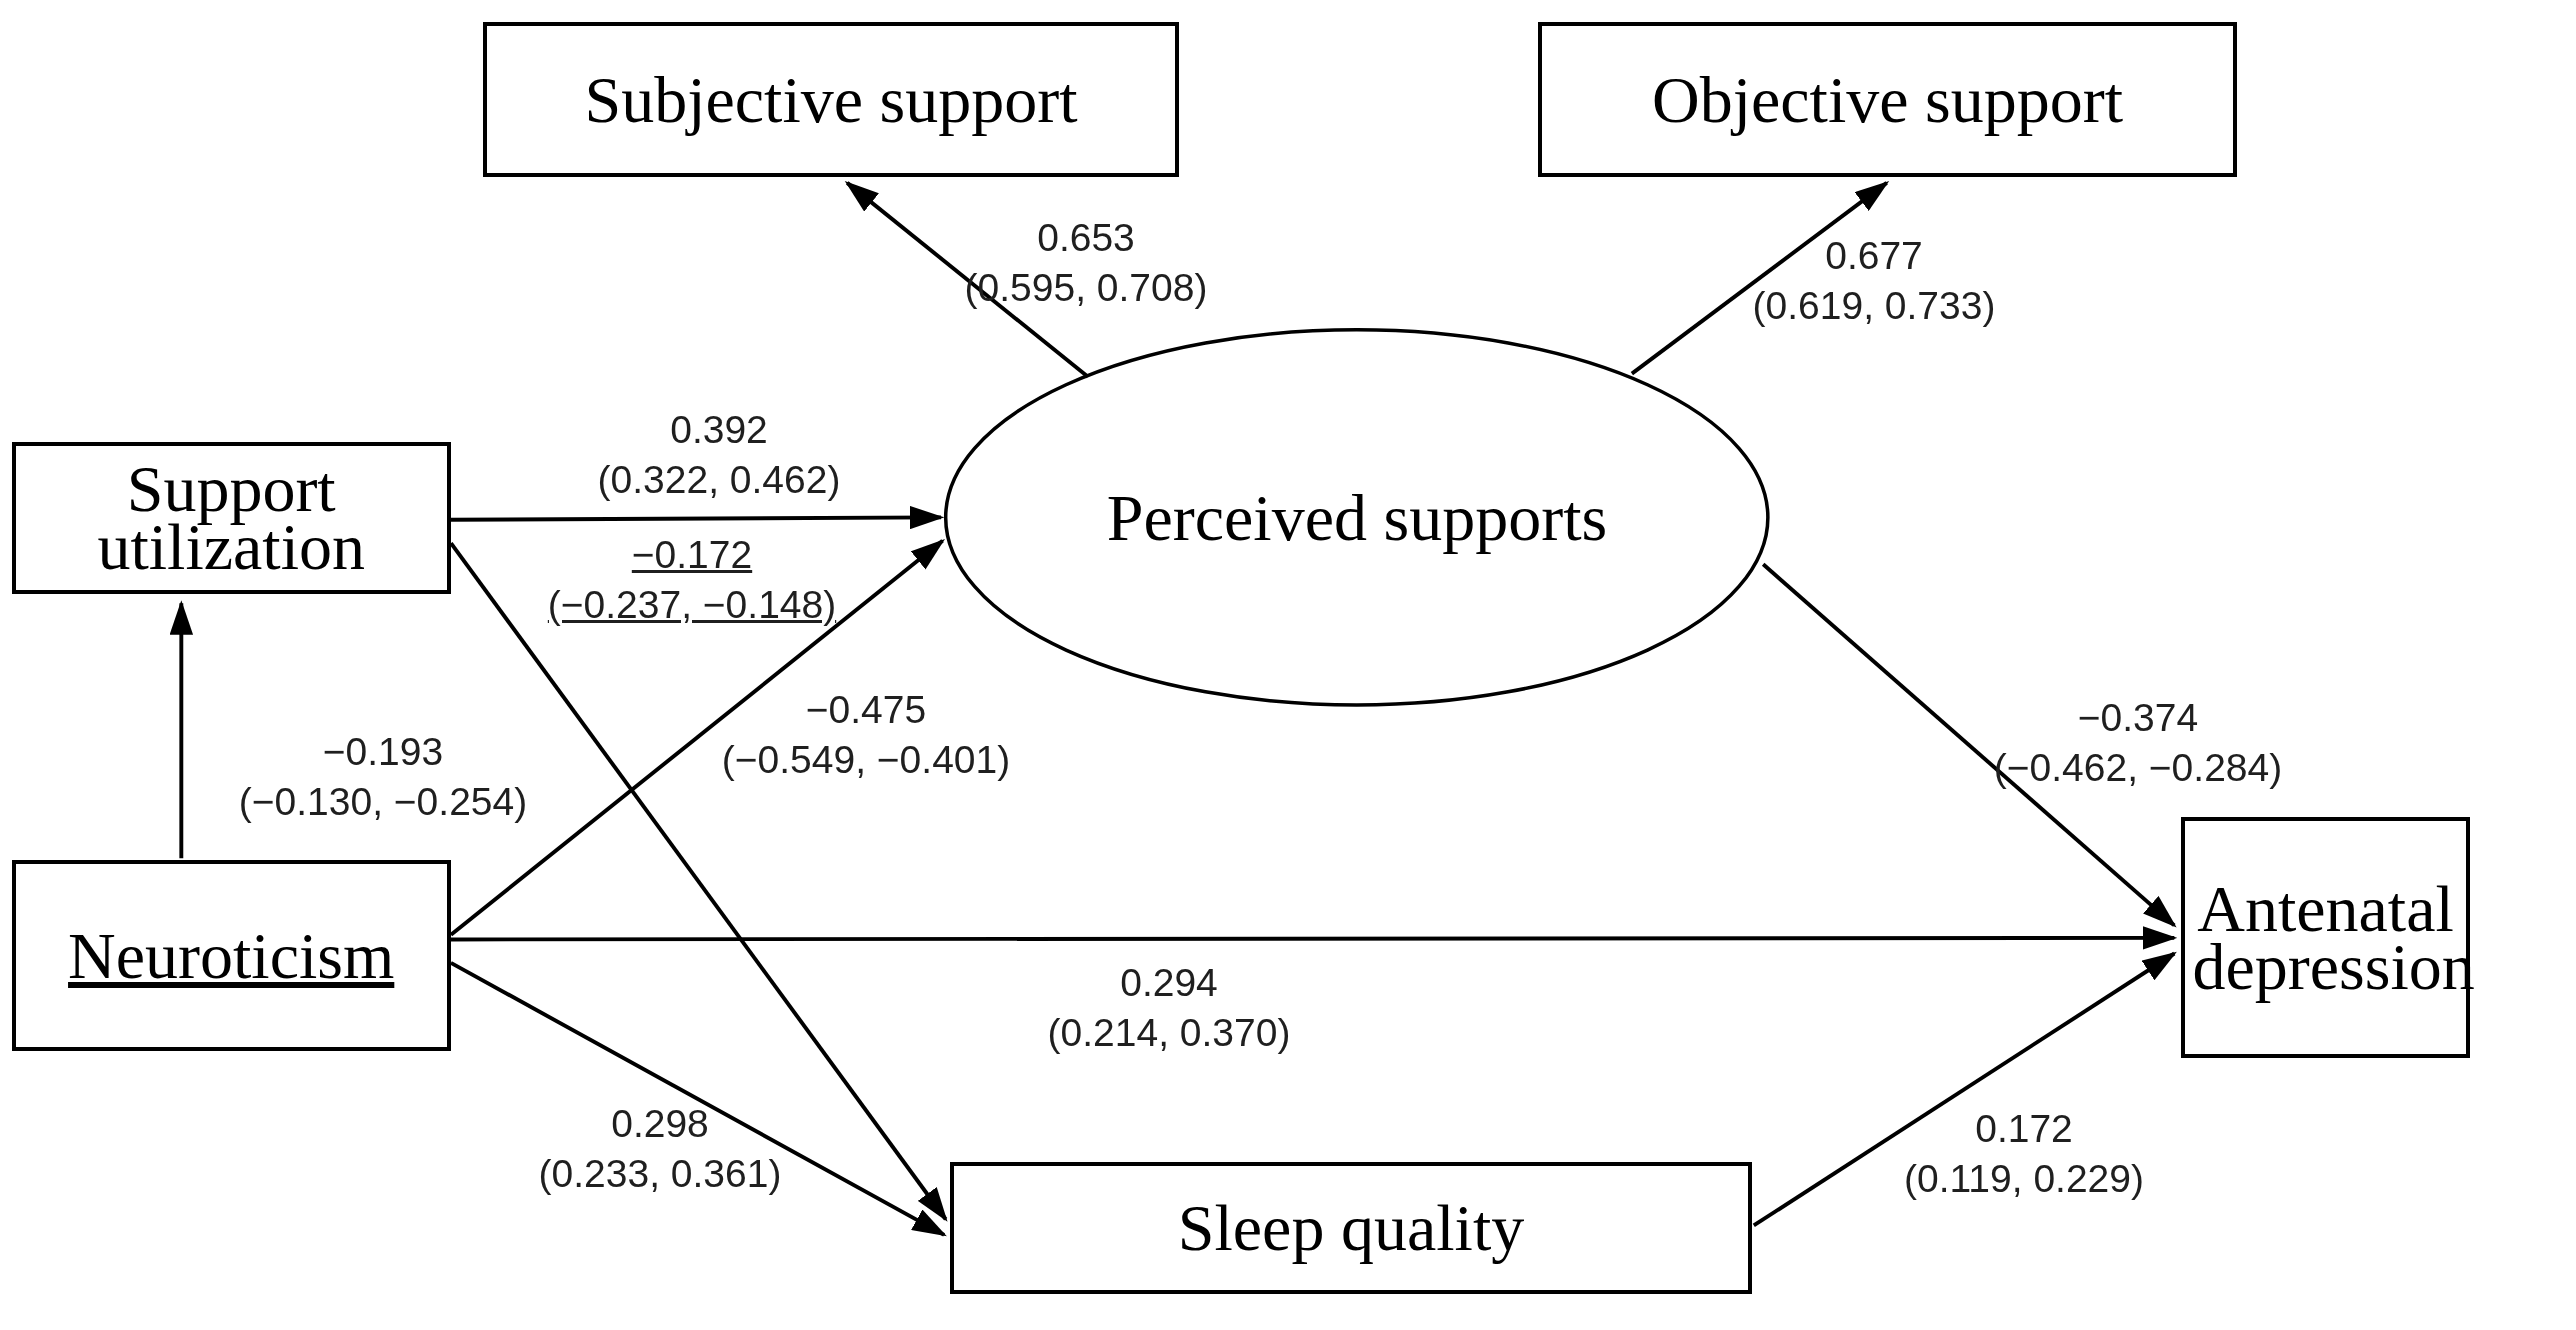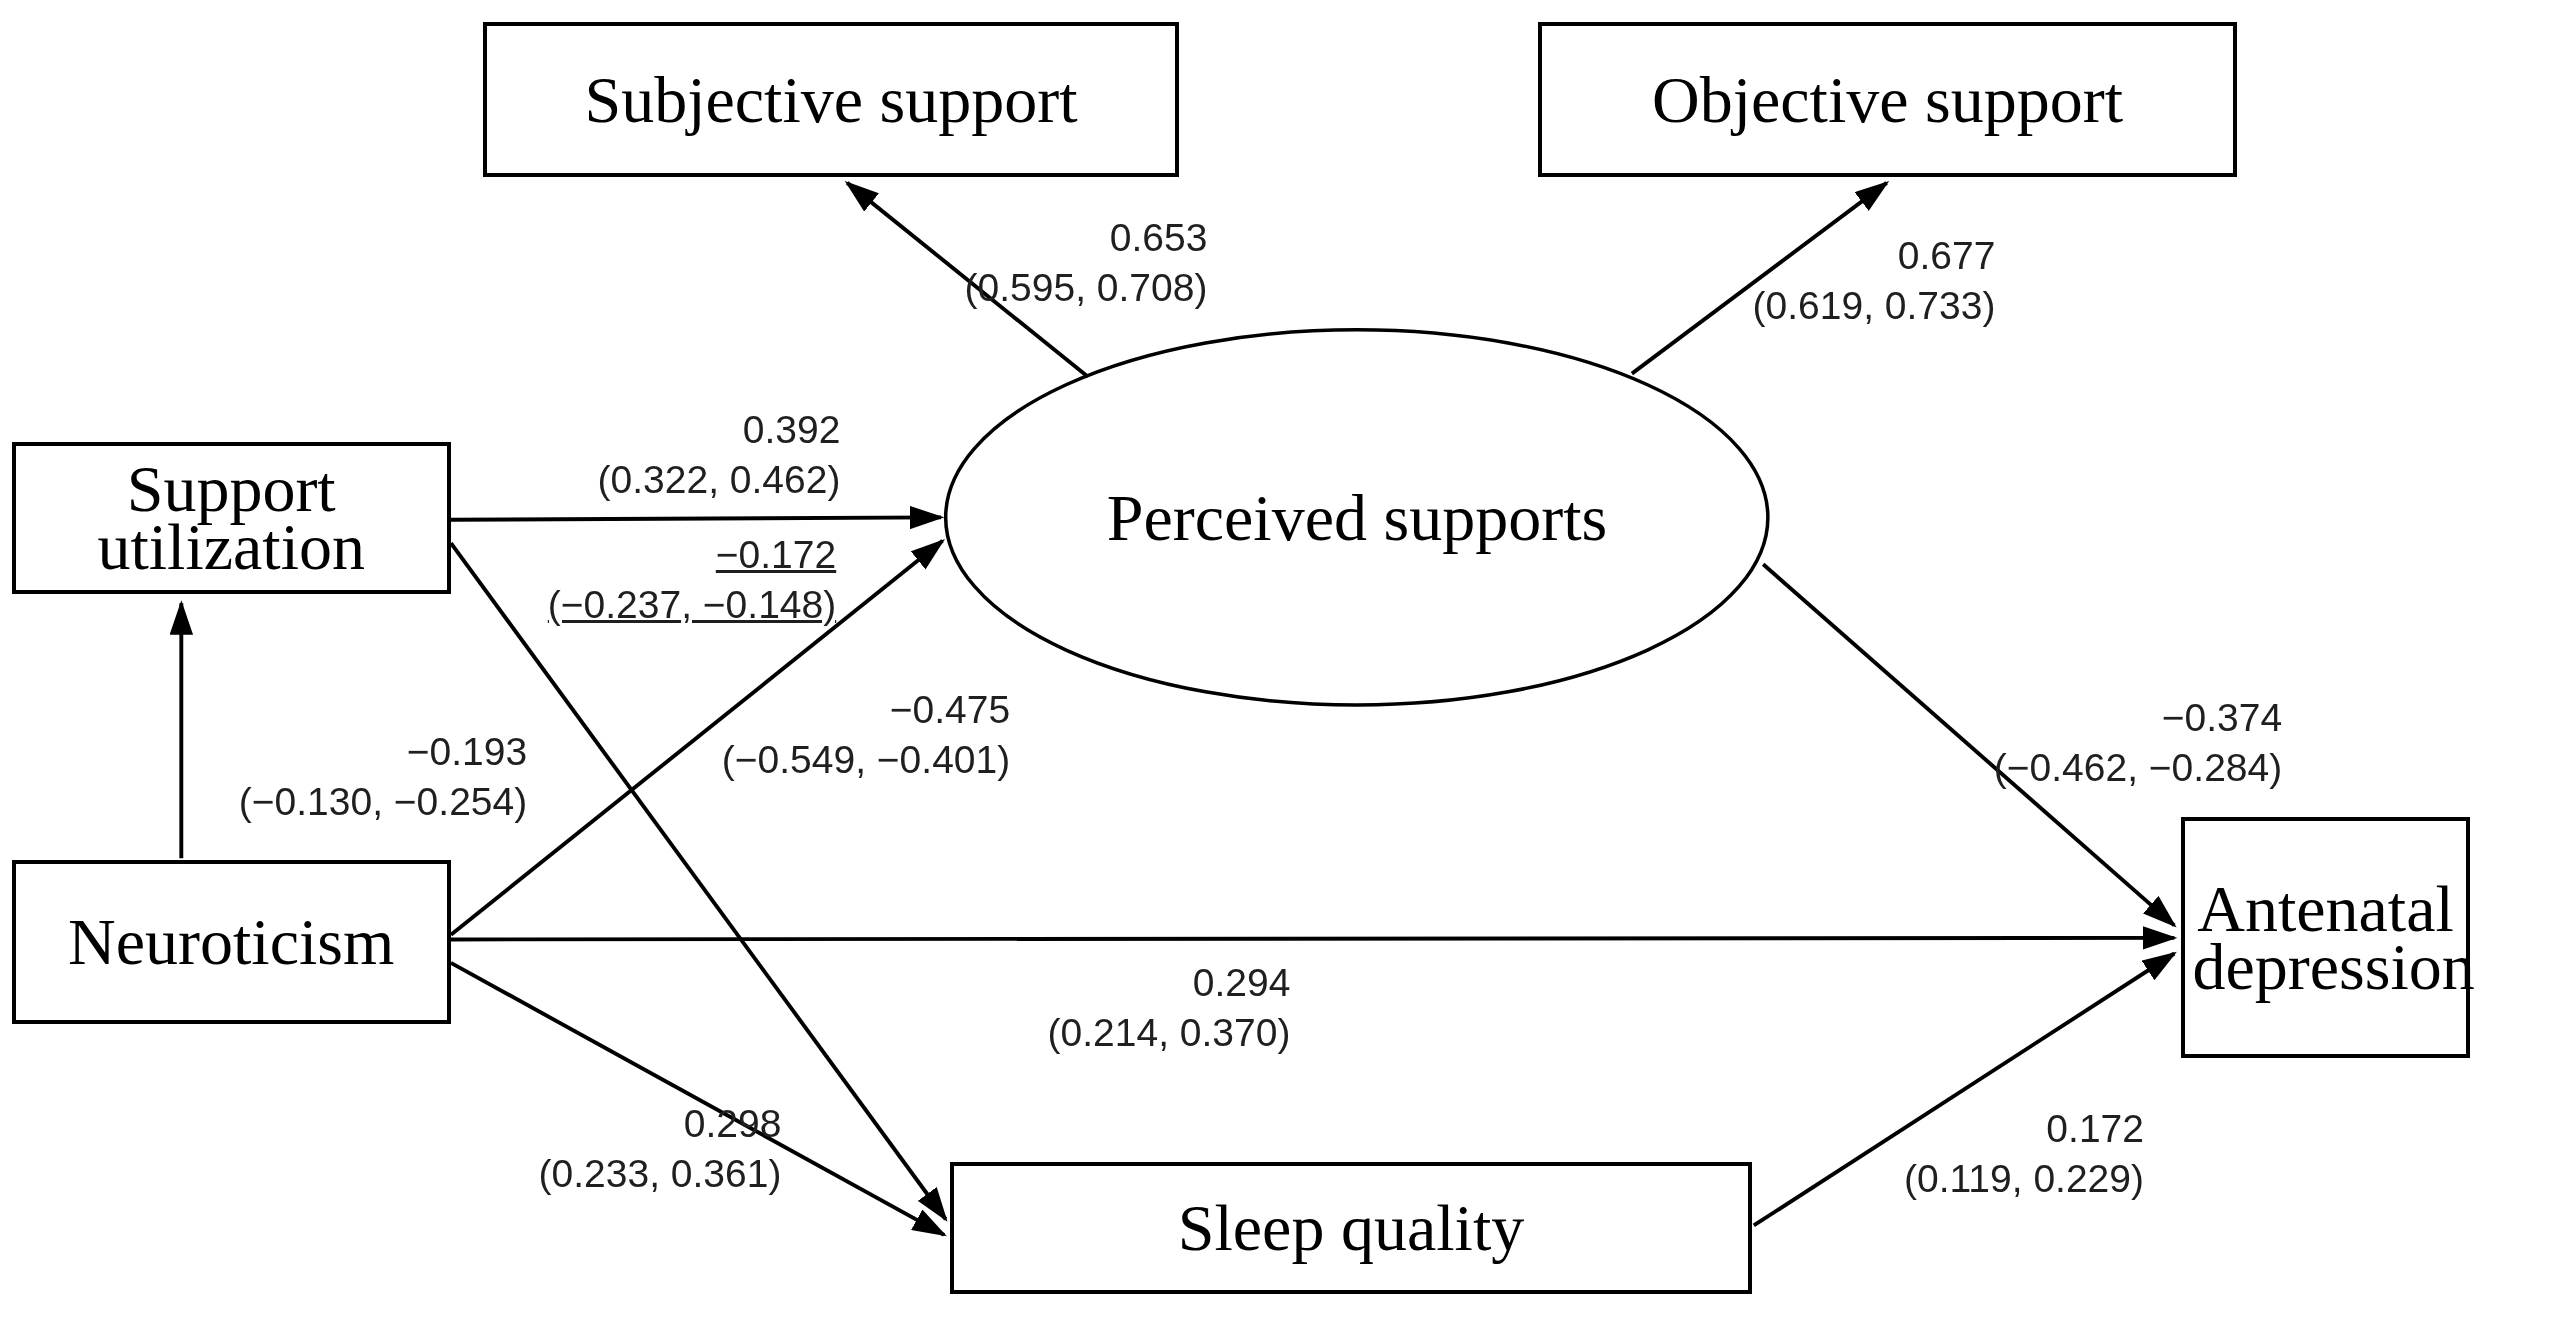--- a/index.html
+++ b/index.html
@@ -36,21 +36,21 @@
   .coef {
     position: absolute;
     transform: translateX(-50%);
     text-align: center;
     color: #1f1f1f;
     font-family: "Liberation Sans", sans-serif;
     font-size: 39px;
     line-height: 50px;
     white-space: nowrap;
   }
-  .coef .est, .coef .ci { display: block; text-align: right; }
+  .coef .est, .coef .ci { display: block; }
 </style>
 </head>
 <body>
 
 <div id="stage">
 
   <svg class="wires" viewBox="0 0 3296 1703" xmlns="http://www.w3.org/2000/svg">
     <defs>
       <marker id="ah" viewBox="0 0 44 30" markerWidth="44" markerHeight="30" refX="40" refY="15" orient="auto" markerUnits="userSpaceOnUse">
         <path d="M0,0 L44,15 L0,30 Z" fill="#000000"></path>
@@ -80,21 +80,21 @@
   </div>
 
   <div class="node" style="left:11.7px; top:442px; width:439px; height:152px;">
     <span>Support utilization</span>
   </div>
 
   <div class="node latent-label" style="left:946px; top:330px; width:822px; height:375px;">
     <span>Perceived supports</span>
   </div>
 
-  <div class="node" style="left:11.7px; top:860px; width:439px; height:164px;">
+  <div class="node" style="left:11.7px; top:860px; width:439px; height:191px;text-decoration:underline;">
     <span>Neuroticism</span>
   </div>
 
   <div class="node" style="left:950px; top:1162px; width:802px; height:132px;">
     <span>Sleep quality</span>
   </div>
 
   <div class="node" style="left:2181px; top:817px; width:289px; height:241px;">
     <span style="display:inline-block; width:266px;">Antenatal depression</span>
   </div>

